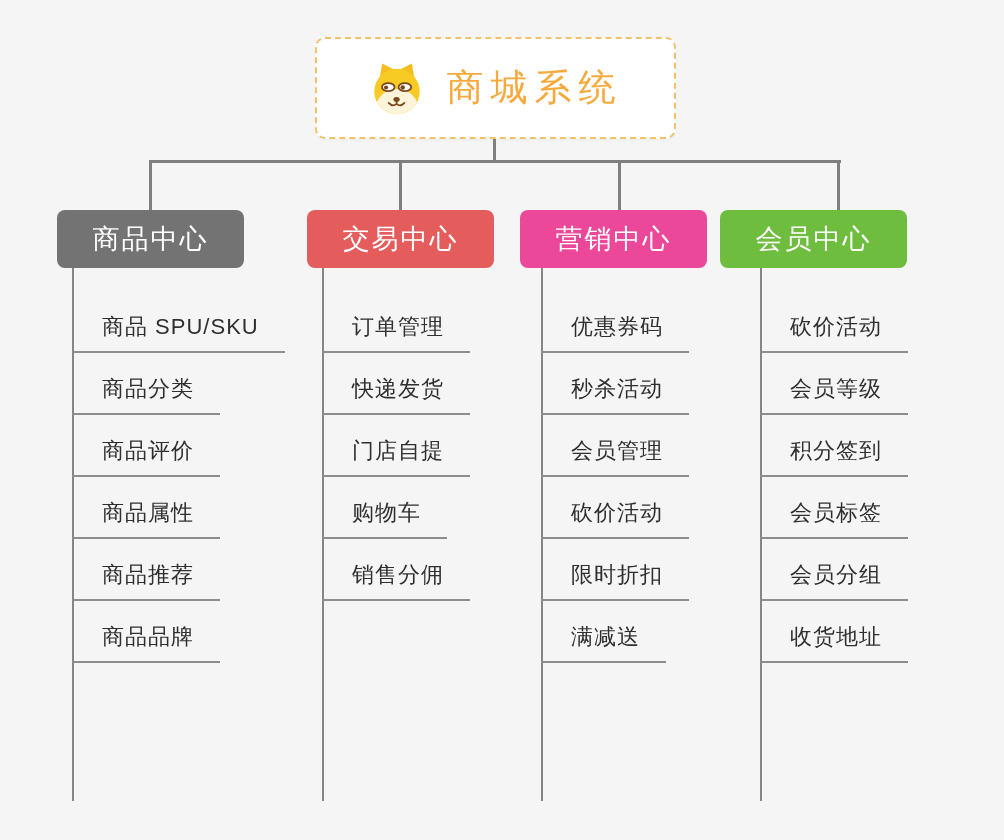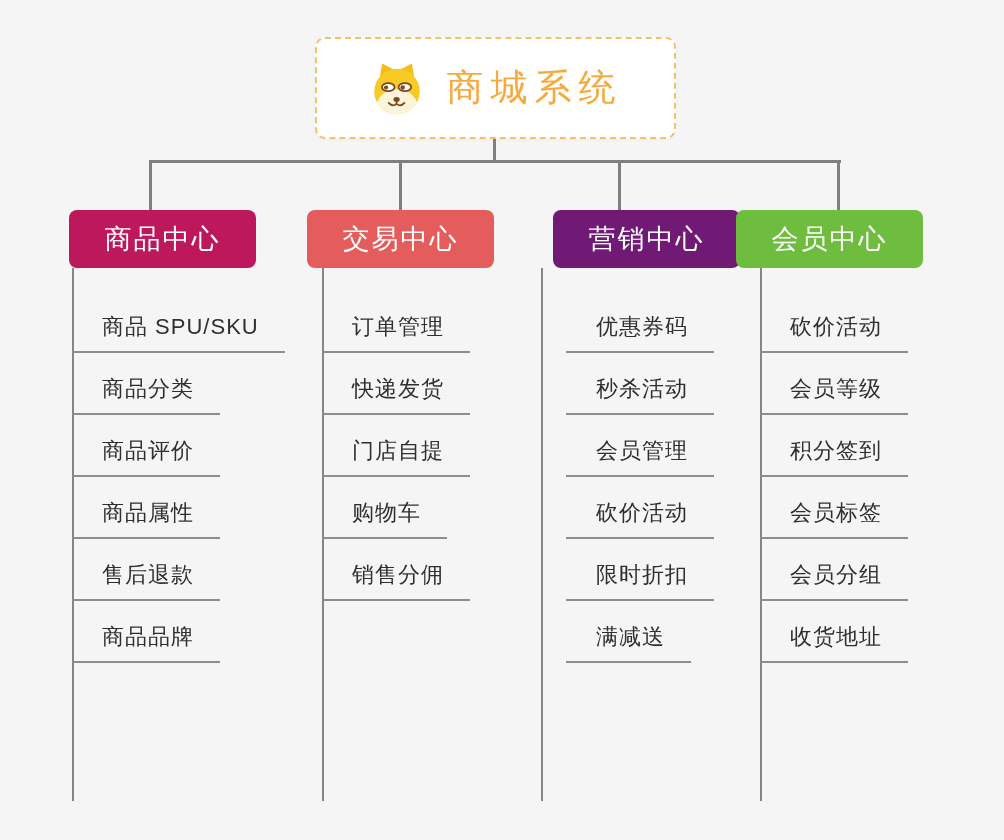--- a/index.html
+++ b/index.html
@@ -108,53 +108,53 @@
       </svg>
     </span>
     <span class="root-title">商城系统</span>
   </div>
 
   <div class="connector stem"></div>
   <div class="connector hbar"></div>
 
   <div id="branches">
       <div class="connector drop" style="left: 149px;"></div>
-      <div class="branch-header" style="left: 57px; background: #be185d; margin-left: 12px;">商品中心</div>
+      <div class="branch-header" style="left: 57px; background: #737373;">商品中心</div>
       <div class="connector spine" style="left: 72px;"></div>
       <div class="branch-items" style="left: 72px;">
         <div class="mind-item first">商品 SPU/SKU</div>
         <div class="mind-item">商品分类</div>
         <div class="mind-item">商品评价</div>
         <div class="mind-item">商品属性</div>
-        <div class="mind-item">售后退款</div>
+        <div class="mind-item">商品推荐</div>
         <div class="mind-item">商品品牌</div>
       </div>
       <div class="connector drop" style="left: 399px;"></div>
       <div class="branch-header" style="left: 307px; background: rgb(228, 92, 92);">交易中心</div>
       <div class="connector spine" style="left: 322px;"></div>
       <div class="branch-items" style="left: 322px;">
         <div class="mind-item first">订单管理</div>
         <div class="mind-item">快递发货</div>
         <div class="mind-item">门店自提</div>
         <div class="mind-item">购物车</div>
         <div class="mind-item">销售分佣</div>
       </div>
       <div class="connector drop" style="left: 618px;"></div>
-      <div class="branch-header" style="left: 553px; background: #701a75;">营销中心</div>
+      <div class="branch-header" style="left: 520px; background: #ec4899;">营销中心</div>
       <div class="connector spine" style="left: 541px;"></div>
-      <div class="branch-items" style="left: 541px; padding-left: 25px;">
+      <div class="branch-items" style="left: 541px;">
         <div class="mind-item first">优惠券码</div>
         <div class="mind-item">秒杀活动</div>
         <div class="mind-item">会员管理</div>
         <div class="mind-item">砍价活动</div>
         <div class="mind-item">限时折扣</div>
         <div class="mind-item">满减送</div>
       </div>
       <div class="connector drop" style="left: 837px;"></div>
-      <div class="branch-header" style="left: 736px; background: rgb(110, 189, 63);">会员中心</div>
+      <div class="branch-header" style="left: 720px; background: rgb(110, 189, 63);">会员中心</div>
       <div class="connector spine" style="left: 760px;"></div>
       <div class="branch-items" style="left: 760px;">
         <div class="mind-item first">砍价活动</div>
         <div class="mind-item">会员等级</div>
         <div class="mind-item">积分签到</div>
         <div class="mind-item">会员标签</div>
         <div class="mind-item">会员分组</div>
         <div class="mind-item">收货地址</div>
       </div>
     </div>

